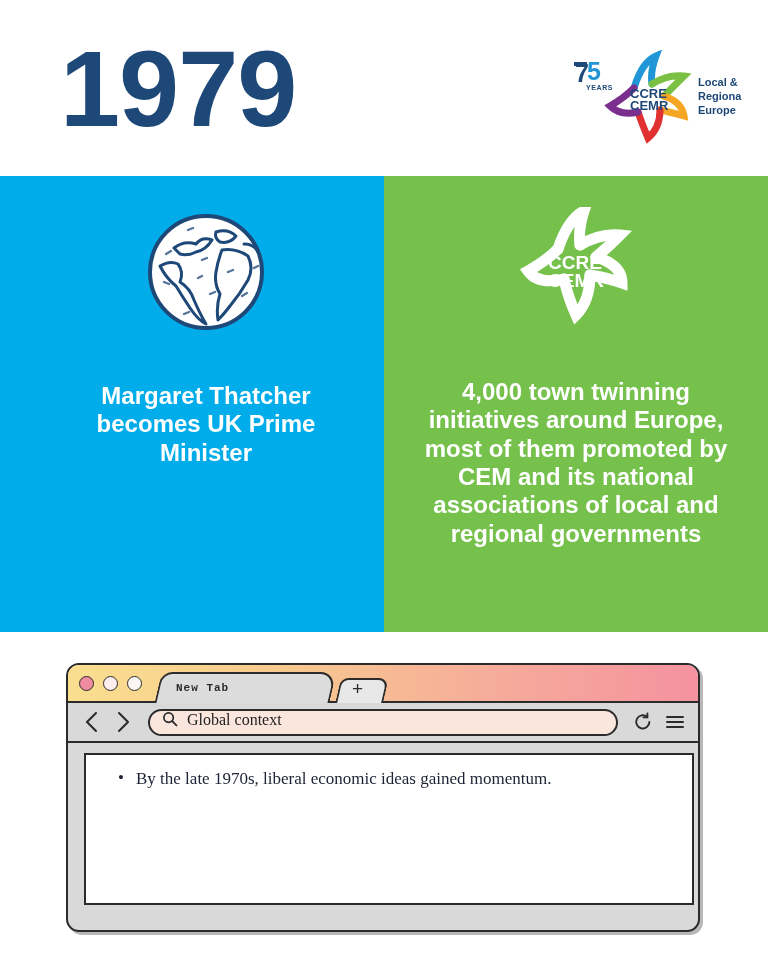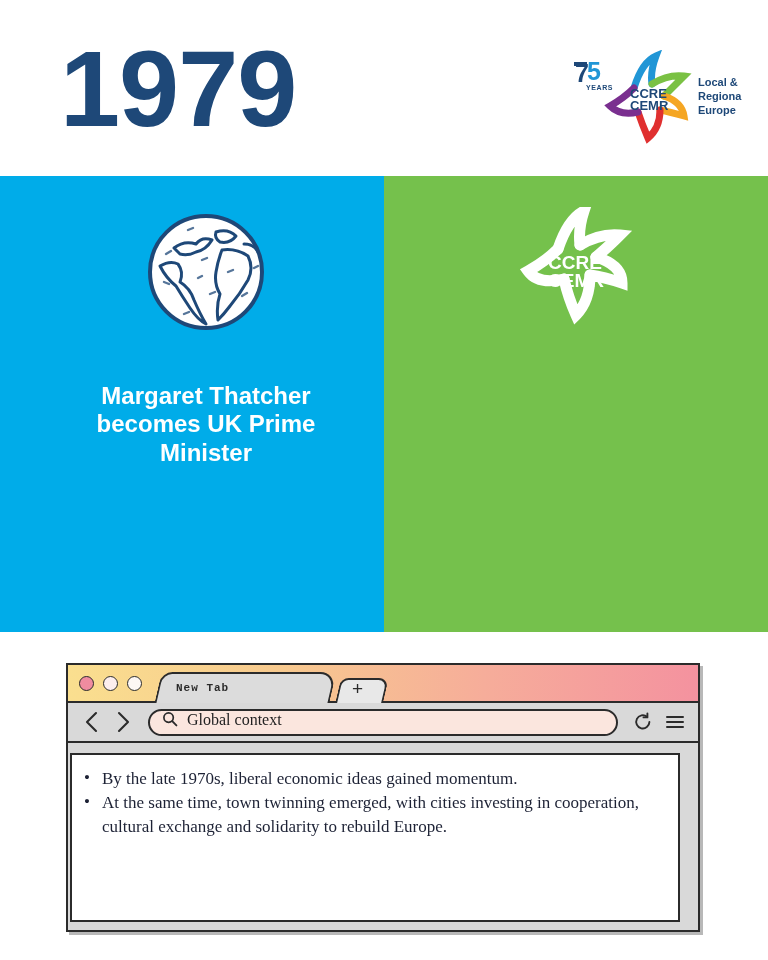--- a/index.html
+++ b/index.html
@@ -86,21 +86,21 @@
   }
 
   
   .browser {
     position: absolute;
     left: 66px;
     top: 663px;
     width: 634px;
     height: 269px;
     border: 2px solid #2b2b2b;
-    border-radius: 0;
+    border-radius: 13px;
     background: #d9d9d9;
     overflow: hidden;
     box-shadow: 3px 3px 0 rgba(0,0,0,.28);
   }
 
   .tabbar {
     position: relative;
     height: 38px;
     background: linear-gradient(to right, #fadf8f 0%, #f7c98e 34%, #f6ad9a 66%, #f4929f 100%);
     border-bottom: 2px solid #2b2b2b;
@@ -209,27 +209,27 @@
 
   .toolicon {
     width: 22px; height: 24px;
     display: flex; align-items: center; justify-content: center;
     flex: none;
   }
   .toolicon svg { display: block; }
 
   .page {
     position: absolute;
-    left: 2px;
+    left: 16px;
     top: 88px;
     width: 610px;
-    height: 169px;
+    height: 152px;
     background: #ffffff;
     border: 2px solid #2b2b2b;
-    padding: 12px 16px 10px 8px;
+    padding: 12px 16px 10px 28px;
     overflow: hidden;
   }
   .page ul {
     list-style: none;
     margin: 0; padding: 0;
   }
   .page li {
     position: relative;
     padding-left: 22px;
     font-family: "Liberation Serif", serif;
@@ -317,20 +317,21 @@
           <path d="M50 42 Q60 12 76 4 Q70 22 72 38"></path>
           <path d="M72 38 Q92 26 112 28 Q98 42 88 50"></path>
           <path d="M88 50 Q114 58 114 76 Q96 70 82 68"></path>
           <path d="M82 68 Q82 94 68 108 Q60 90 56 72"></path>
           <path d="M56 72 Q30 78 20 64 Q38 54 50 42"></path>
         </g>
         <text x="40" y="62" font-family="Liberation Sans, sans-serif" font-size="19" font-weight="700" fill="#ffffff">CCRE</text>
         <text x="40" y="80" font-family="Liberation Sans, sans-serif" font-size="19" font-weight="700" fill="#ffffff">CEMR</text>
       </svg>
     </div>
+    <div class="panel-text">4,000 town twinning initiatives around Europe, most of them promoted by CEM and its national associations of local and regional governments</div>
   </div>
 </div>
 
 <div class="browser">
 
   <div class="tabbar">
     <div class="traffic">
       <div class="dot dot-1"></div>
       <div class="dot dot-2"></div>
       <div class="dot dot-3"></div>
@@ -374,16 +375,15 @@
             <path d="M2 9 H18"></path>
             <path d="M2 14 H18"></path>
         </g>
       </svg>
     </div>
   </div>
 
   <div class="page">
     <ul>
       <li>By the late 1970s, liberal economic ideas gained momentum.</li>
-      <li>At the same time, town twinning emerged, with cities investing in cooperation, cultural exchange and solidarity to rebuild Europe.</li>
     </ul>
   </div>
 </div>
 
 </body></html>

